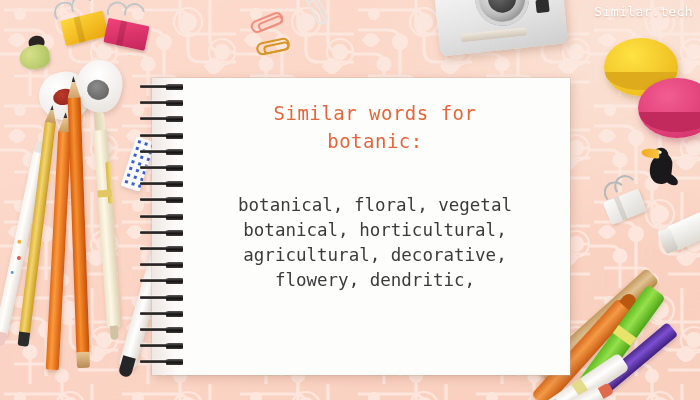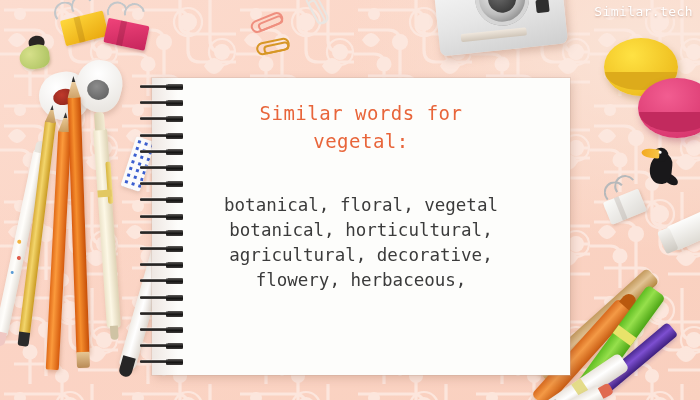--- a/index.html
+++ b/index.html
@@ -45,21 +45,21 @@
     position:absolute; left:26px; top:0; width:17px; height:6px;
     background:linear-gradient(180deg,#5d5a58,#141312 55%,#3d3a39);
     border-radius:1px;
   }
   .ring .shine{
     position:absolute; left:2px; top:0px; width:26px; height:1px;
     background:rgba(255,255,255,.32);
   }
 
   
-  #content{ position:absolute; left:152px; top:78px; width:418px; height:297px; }
+  #content{ position:absolute; left:166px; top:78px; width:418px; height:297px; }
   .title{
     position:absolute; left:0; width:100%;
     text-align:center; color:#e8653a;
     font-size:19px; letter-spacing:.5px; white-space:pre;
   }
   #title-line1{ top:24px; }
   #title-line2{ top:52px; }
   #words{
     position:absolute; left:0; top:115px; width:100%;
     text-align:center; color:#3b3b3b; font-size:17.5px; line-height:25px;
@@ -482,20 +482,20 @@
     </div>
     <div class="ring" style="top: 279.4px;">
       <div class="bar"></div>
       <div class="head"></div>
       <div class="shine"></div>
     </div>
   </div>
 
 <div id="content">
   <div class="title" id="title-line1">Similar words for</div>
-  <div class="title" id="title-line2">vegetal:</div>
+  <div class="title" id="title-line2">botanic:</div>
   <div id="words">
       <div class="wline">botanical, floral, vegetal</div>
       <div class="wline">botanical, horticultural,</div>
       <div class="wline">agricultural, decorative,</div>
-      <div class="wline">flowery, herbaceous,</div>
+      <div class="wline">flowery, dendritic,</div>
     </div>
 </div>
 
 </body></html>

